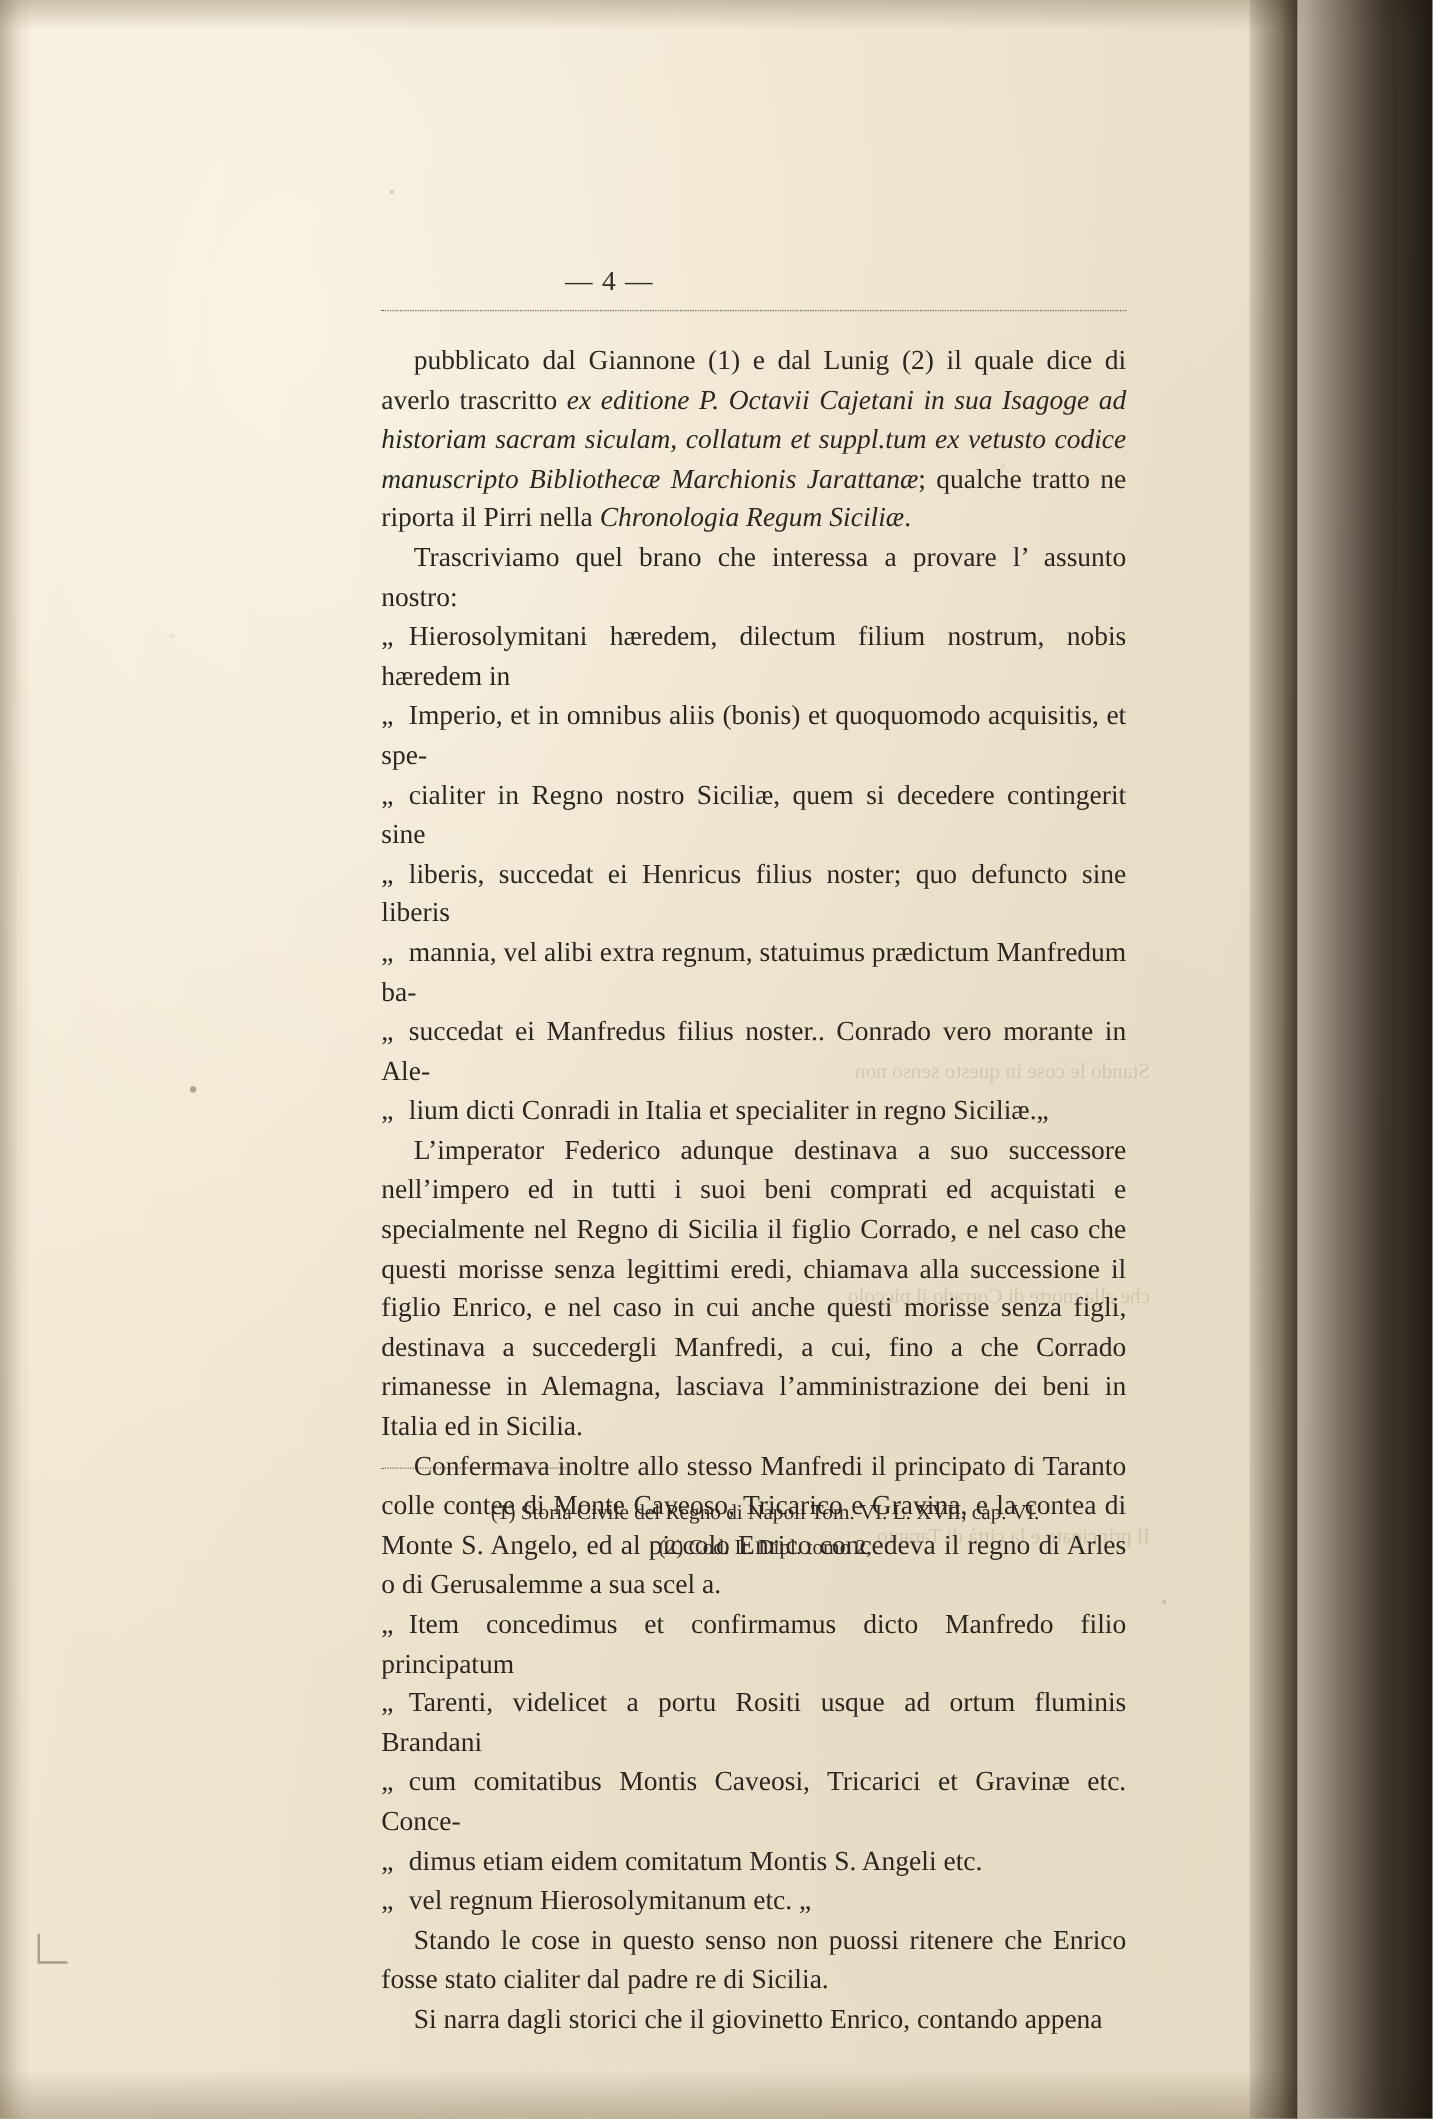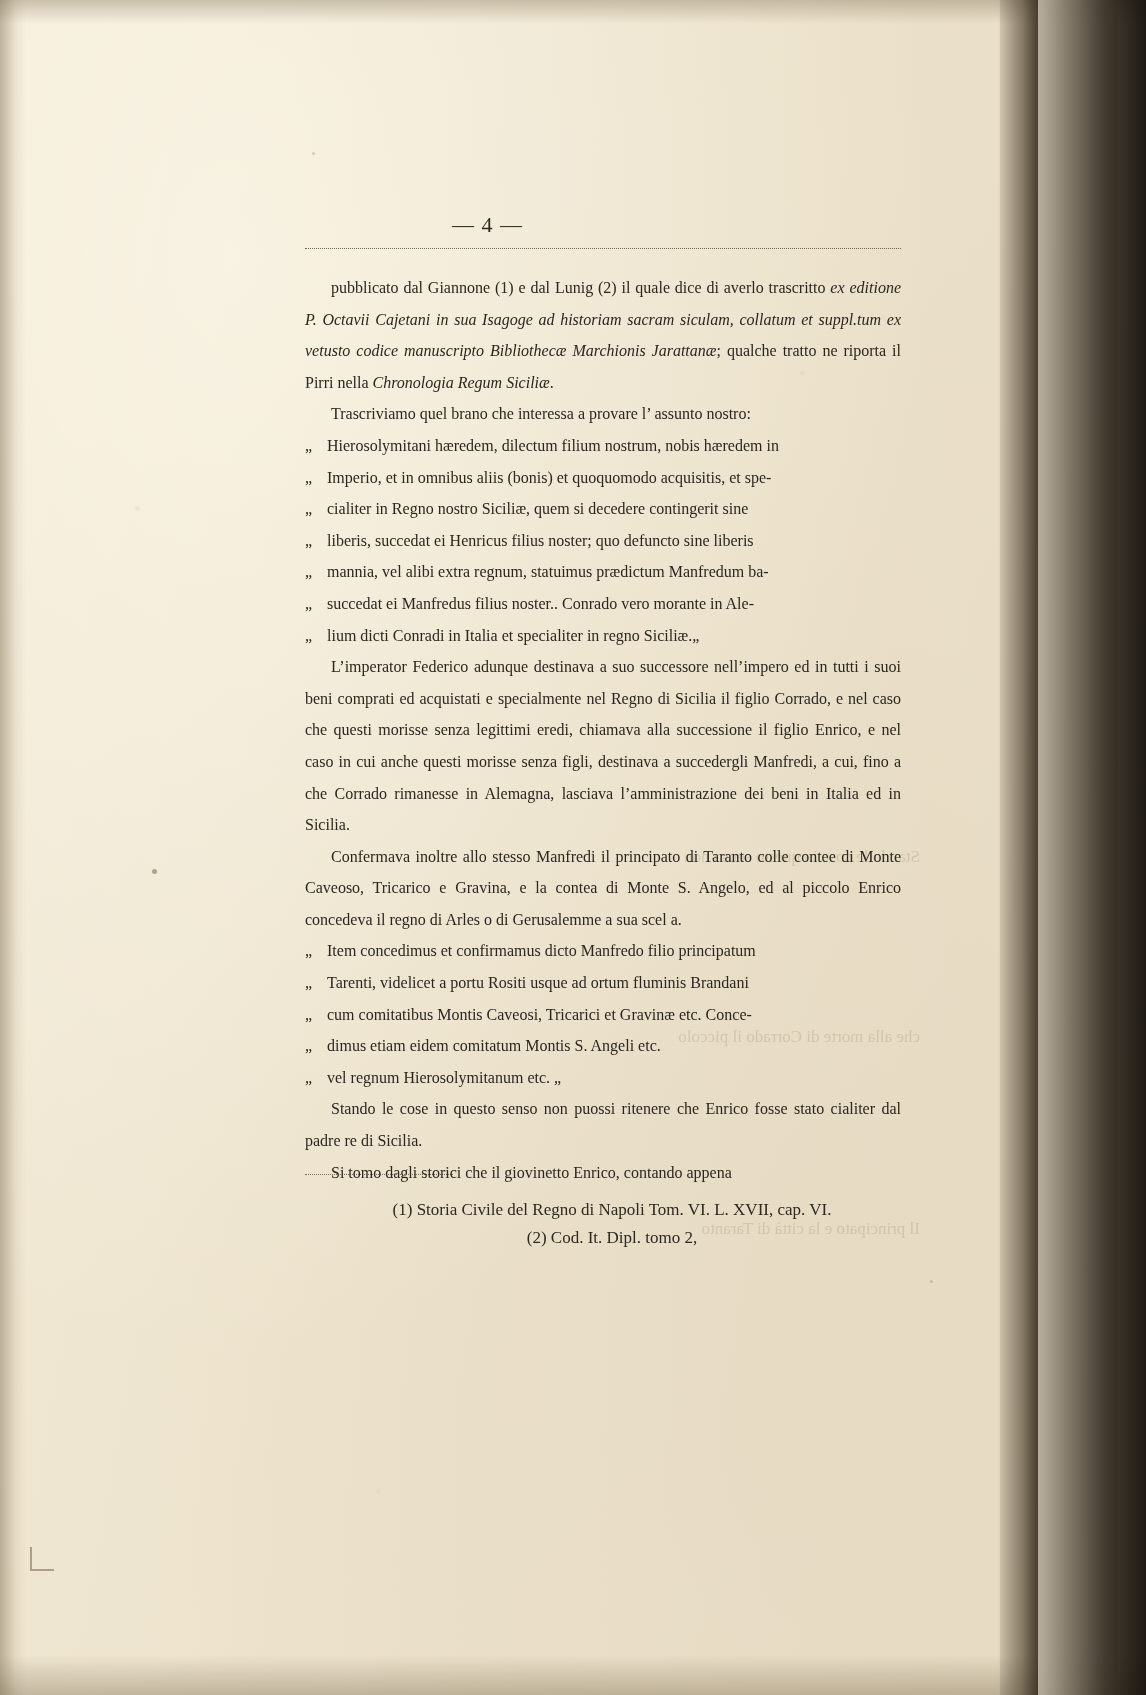--- a/index.html
+++ b/index.html
@@ -121,21 +121,21 @@
     width: 596px;
     height: 0;
     border-top: 1px dotted rgba(70,58,40,0.75);
   }
 
   .textblock {
     position: absolute;
     left: 305px;
     top: 272px;
     width: 596px;
-    font-size: 16px;
+    font-size: 22px;
     line-height: 31.6px;
     color: #2b2620;
     text-align: justify;
     text-justify: inter-word;
   }
   .textblock p {
     margin: 0;
   }
   .indent { text-indent: 26px; }
   .ital { font-style: italic; }
@@ -217,21 +217,21 @@
       <p class="indent">Confermava inoltre allo stesso Manfredi il principato di Taranto colle contee di Monte Caveoso, Tricarico e Gravina, e la contea di Monte S. Angelo, ed al piccolo Enrico concedeva il regno di Arles o di Gerusalemme a sua scel a.</p>
 
       <p class="quoteline"><span class="qm">„</span><span>Item concedimus et confirmamus dicto Manfredo filio principatum</span></p>
       <p class="quoteline"><span class="qm">„</span><span>Tarenti, videlicet a portu Rositi usque ad ortum fluminis Brandani</span></p>
       <p class="quoteline"><span class="qm">„</span><span>cum comitatibus Montis Caveosi, Tricarici et Gravinæ etc. Conce-</span></p>
       <p class="quoteline"><span class="qm">„</span><span>dimus etiam eidem comitatum Montis S. Angeli etc.</span></p>
 
       <p class="quoteline"><span class="qm">„</span><span>vel regnum Hierosolymitanum etc. „</span></p>
 
       <p class="indent">Stando le cose in questo senso non puossi ritenere che Enrico fosse stato cialiter dal padre re di Sicilia.</p>
-      <p class="indent">Si tomo dagli storici che il giovinetto Enrico, contando appena</p>
+      <p class="indent">Si narra dagli storici che il giovinetto Enrico, contando appena</p>
 
     </div>
 
     <div class="fnrule"></div>
 
     <div class="footnotes">
       <p><span>(1)</span> <span>Storia Civile del Regno di Napoli Tom. VI. L. XVII, cap. VI.</span></p>
       <p><span>(2)</span> <span>Cod. It. Dipl. tomo 2,</span></p>
     </div>
 

